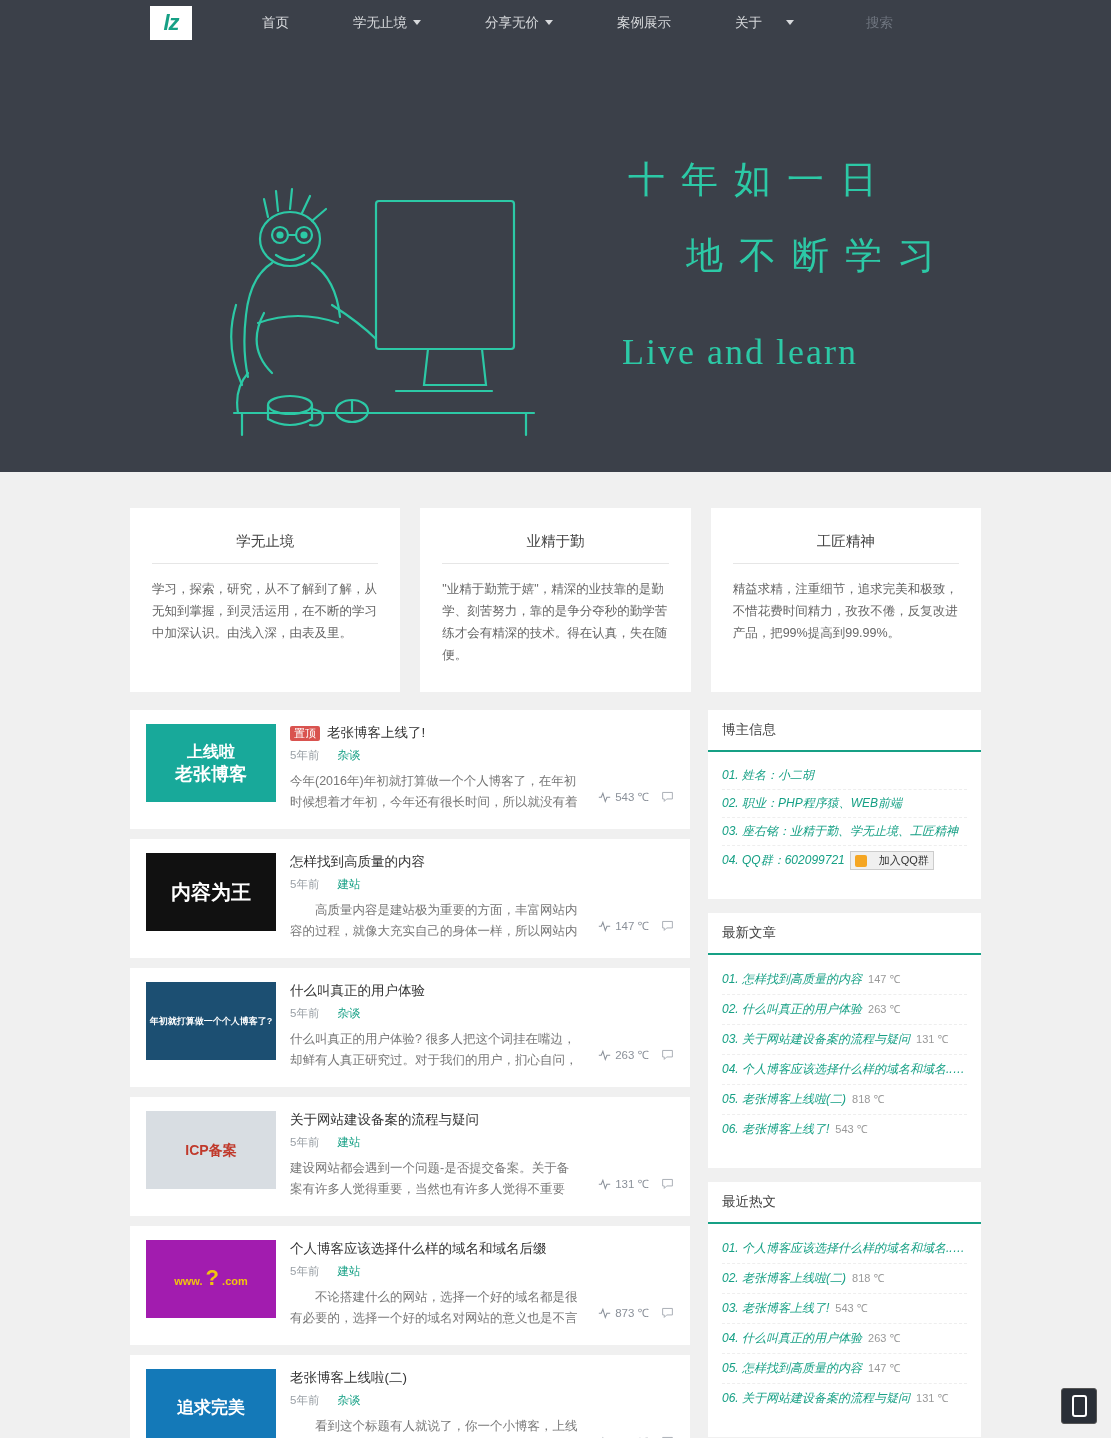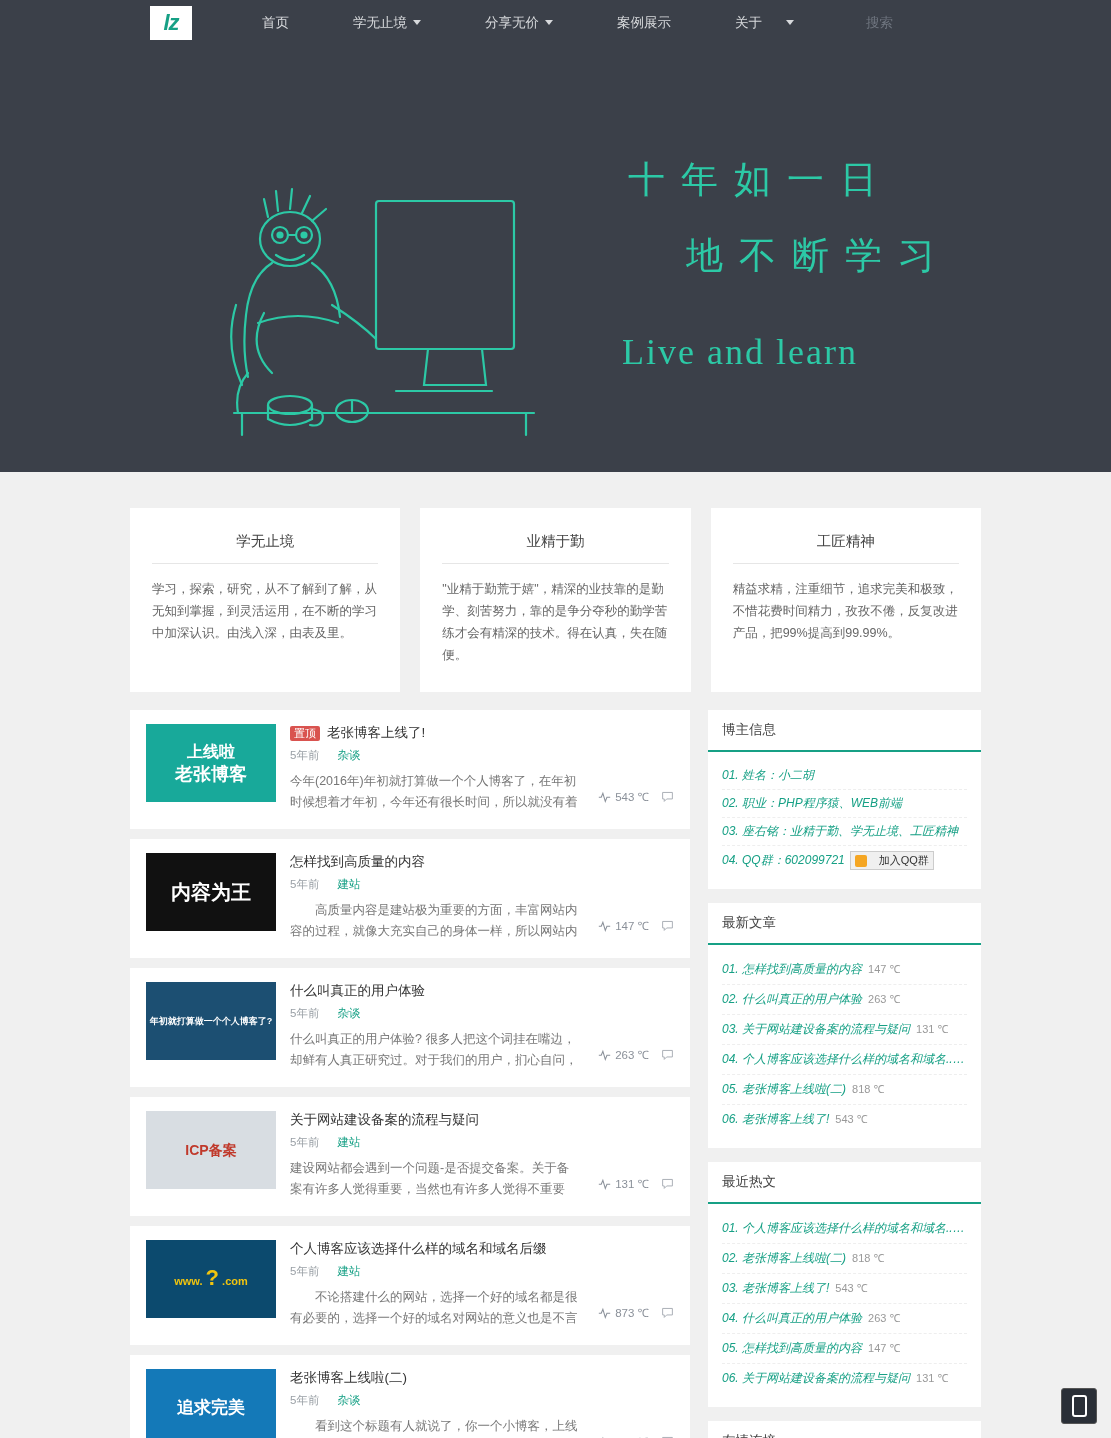--- a/index.html
+++ b/index.html
@@ -165,21 +165,21 @@
   .icon-sm { width: 13px; height: 13px; display:inline-block; }
 
   
   .panel { background: #fff; margin-bottom: 14px; }
   .panel-head {
     padding: 11px 14px;
     font-size: 13.5px;
     color: #444;
     border-bottom: 2px solid #16a085;
   }
-  .panel-body { padding: 10px 14px 14px; }
+  .panel-body { padding: 10px 14px 24px; }
   .info-line {
     font-size: 12px;
     color: #16a085;
     font-style: italic;
     padding: 5px 0;
     border-bottom: 1px dashed #eee;
     display: flex;
     align-items: center;
     gap: 5px;
   }
@@ -436,21 +436,21 @@
               </span>
               <svg class="icon-sm" viewBox="0 0 16 16">
                   <path d="M2 3h12v8H7l-3 3v-3H2z" stroke="#a9aeb5" fill="none" stroke-width="1.2"></path>
                 </svg>
             </div>
           </div>
         </div>
       </div>
 
       <div class="post">
-        <div class="thumb" style="background:#0c4a6e;color:#f1c40f">
+        <div class="thumb" style="background:#a21caf;color:#f1c40f">
           <div style="font-size:11px">www. <span style="font-size:22px">?</span> .com</div>
         </div>
         <div class="post-main">
           <div class="post-head">
             <span class="post-title">个人博客应该选择什么样的域名和域名后缀</span>
           </div>
           <div class="post-meta">
             <span>5年前</span>
             <span class="cat">建站</span>
           </div>

